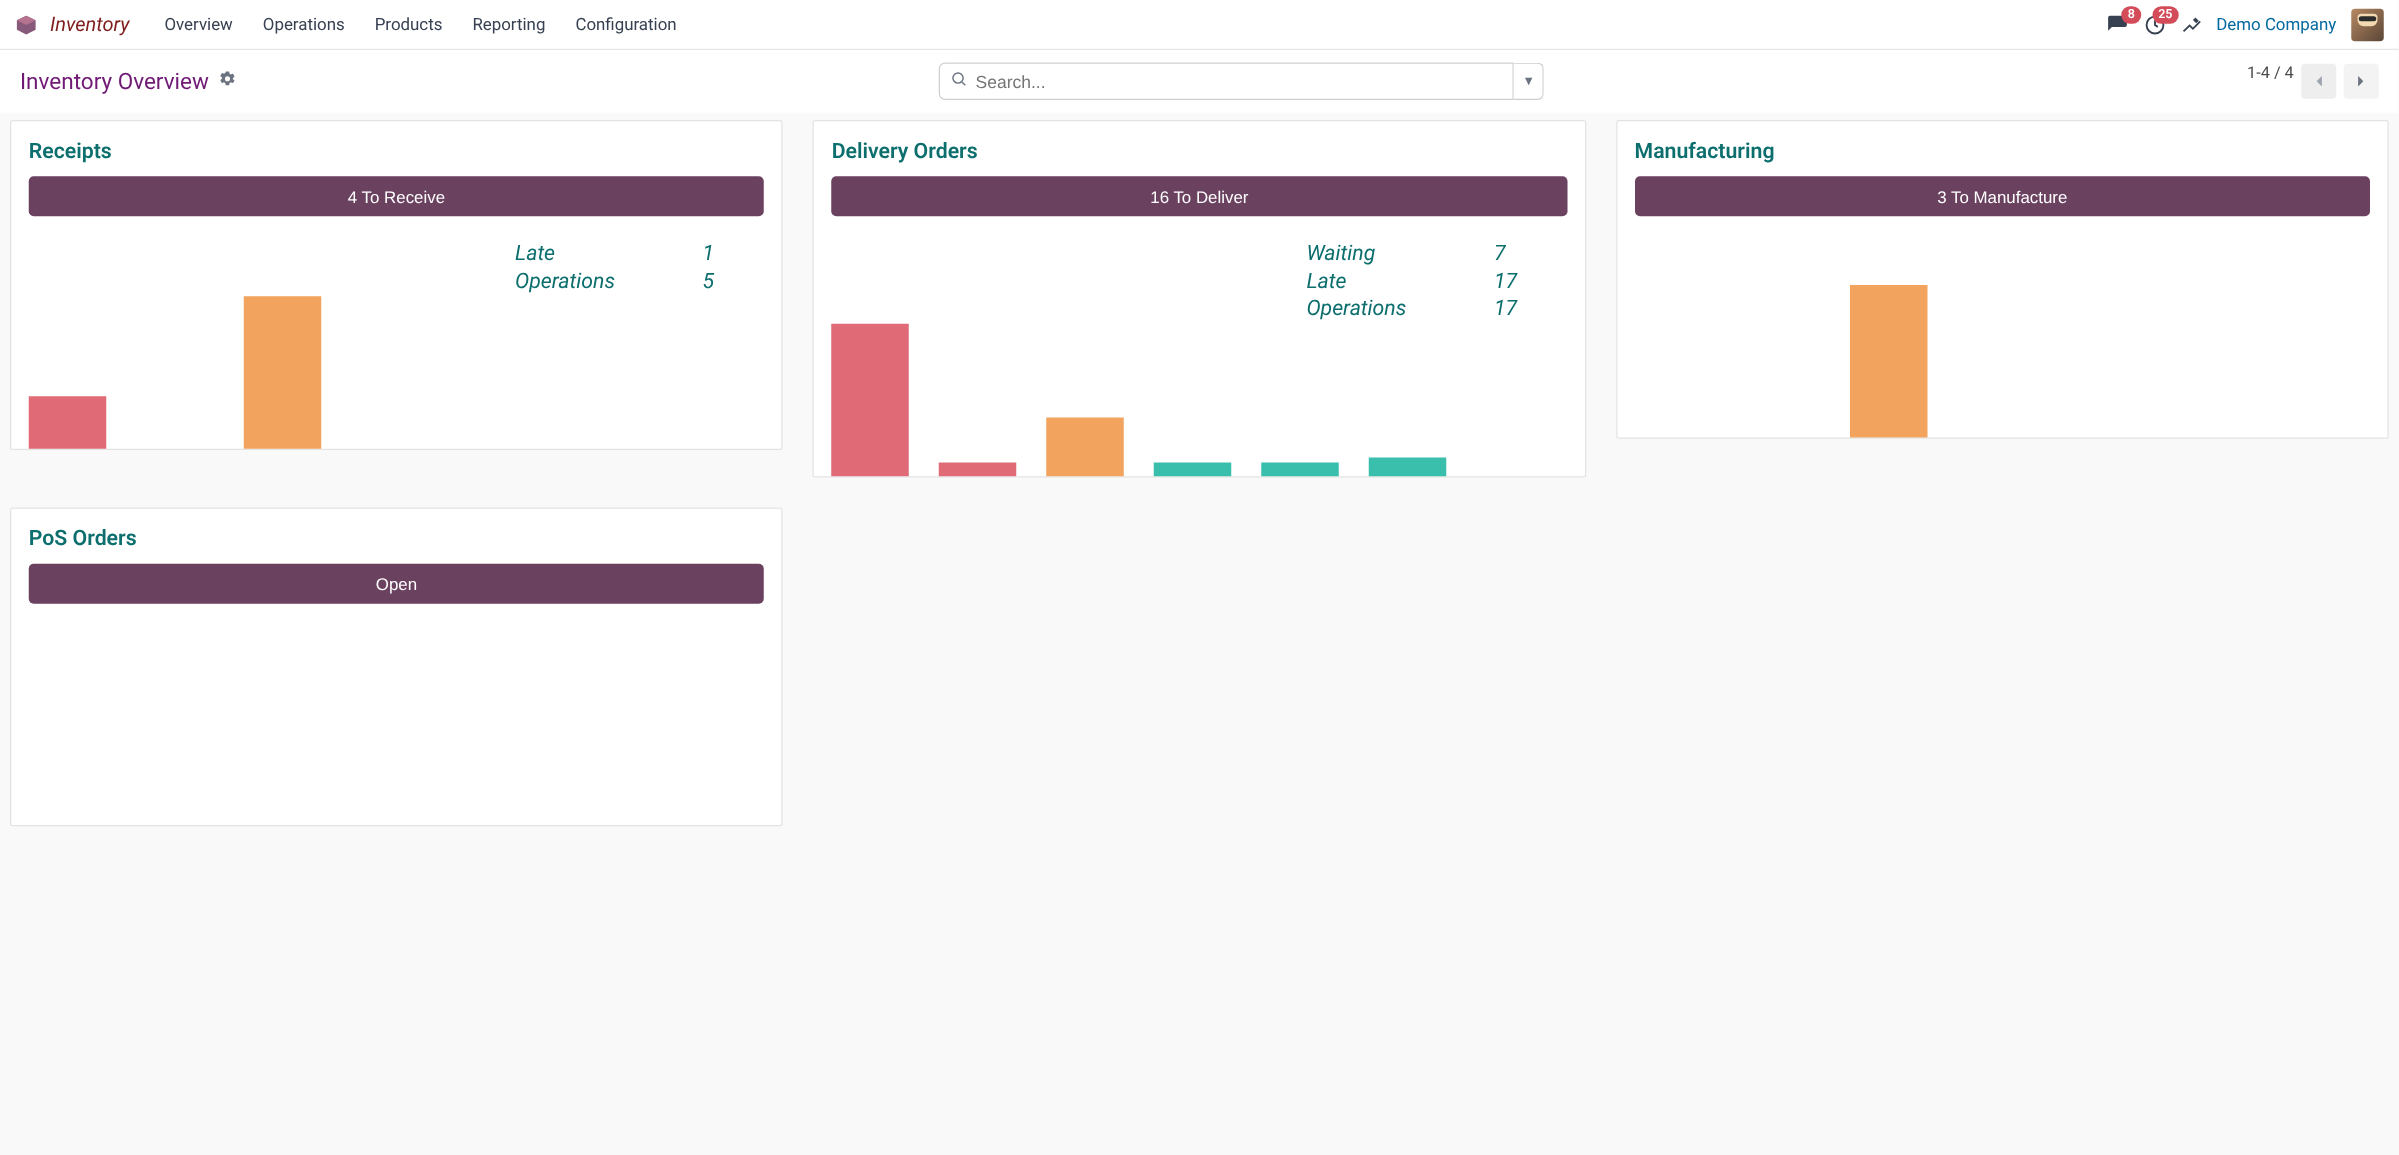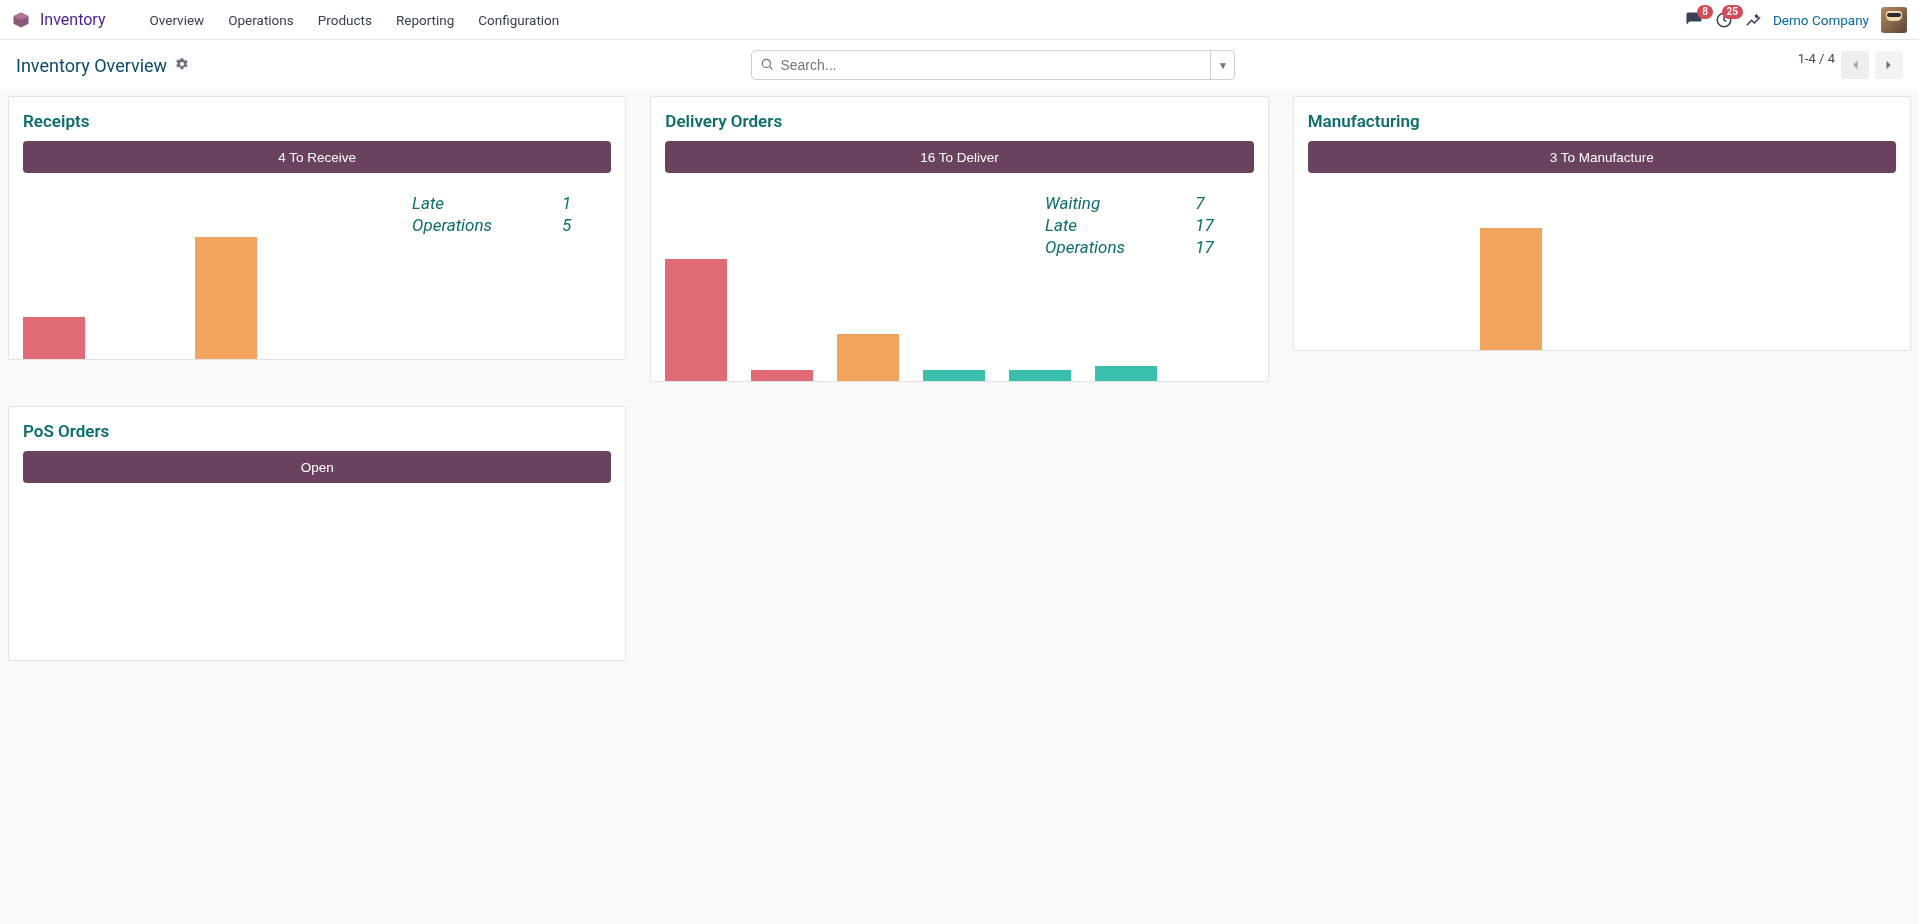--- a/index.html
+++ b/index.html
@@ -2,34 +2,34 @@
 <html><head>
 <meta charset="utf-8">
 <style>
   * { box-sizing: border-box; margin: 0; padding: 0; }
   body { font-family: -apple-system, BlinkMacSystemFont, "Segoe UI", Roboto, sans-serif; font-size: 14px; color: #374151; background: #f9f9f9; }
   
   
   .topnav { display: flex; align-items: center; height: 40px; background: #fff; border-bottom: 1px solid #e5e5e5; padding: 0 12px; }
   .logo { width: 18px; height: 18px; margin-right: 10px; position: relative; }
   .logo svg { display: block; }
-  .app-name { font-size: 16px; color: #4c1d95; margin-right: 32px; }
+  .app-name { font-size: 16px; color: #7f1d1d; margin-right: 16px; font-style: italic; }
   .nav-links { display: flex; gap: 0; justify-content: center; }
   .nav-links a { padding: 10px 12px; color: #374151; text-decoration: none; font-size: 13.5px; }
   .topnav-right { margin-left: auto; display: flex; align-items: center; gap: 12px; }
   .icon-btn { position: relative; cursor: pointer; display: inline-flex; align-items: center; }
   .badge { position: absolute; top: -6px; right: -10px; background: #d44c59; color: #fff; font-size: 10px; font-weight: 600; border-radius: 8px; padding: 1px 5px; line-height: 1.2; }
   .company-name { font-size: 13.5px; color: #0369a1; text-align: center; }
   .avatar { width: 26px; height: 26px; border-radius: 3px; background: linear-gradient(135deg,#b58863,#5b4636); display: inline-block; position: relative; overflow: hidden; }
   .avatar::before { content:""; position:absolute; top:4px; left:5px; width:16px; height:10px; background:#f3d9b1; border-radius:3px 3px 5px 5px; }
   .avatar::after { content:""; position:absolute; top:6px; left:6px; width:14px; height:4px; background:#2b2b2b; border-radius:2px; }
   
   
   .controlbar { display: flex; align-items: center; padding: 10px 16px; background: #fff; }
-  .breadcrumb { font-size: 18px; color: #0c4a6e; display: flex; align-items: center; gap: 8px; }
+  .breadcrumb { font-size: 18px; color: #701a75; display: flex; align-items: center; gap: 8px; }
   .gear-icon { color: #6b7280; font-size: 13px; cursor: pointer; }
   .search-wrap { margin: 0 auto; display: flex; align-items: stretch; }
   .search-box { display: flex; align-items: center; border: 1px solid #cfcfcf; border-radius: 5px 0 0 5px; background: #fff; width: 460px; height: 30px; padding: 0 8px; }
   .search-box input { border: none; outline: none; flex: 1; font-size: 14px; color: #1d4ed8; background: transparent; }
   .search-box .search-icon { color: #6b7280; margin-right: 6px; }
   .search-dd { border: 1px solid #cfcfcf; border-left: none; border-radius: 0 5px 5px 0; width: 24px; display: flex; align-items: center; justify-content: center; background: #fff; cursor: pointer; color: #6b7280; font-size: 10px; }
   .pager { display: flex; align-items: flex-start; gap: 6px; font-size: 13px; color: #4b4b4b; }
   .pager-btn { width: 28px; height: 28px; border: none; background: #eee; color: #9ca3af; border-radius: 3px; display:flex; align-items:center; justify-content:center; cursor: pointer; font-size: 12px; }
   .pager-btn.enabled { background: #f3f3f3; color: #4b4b4b; }
   

